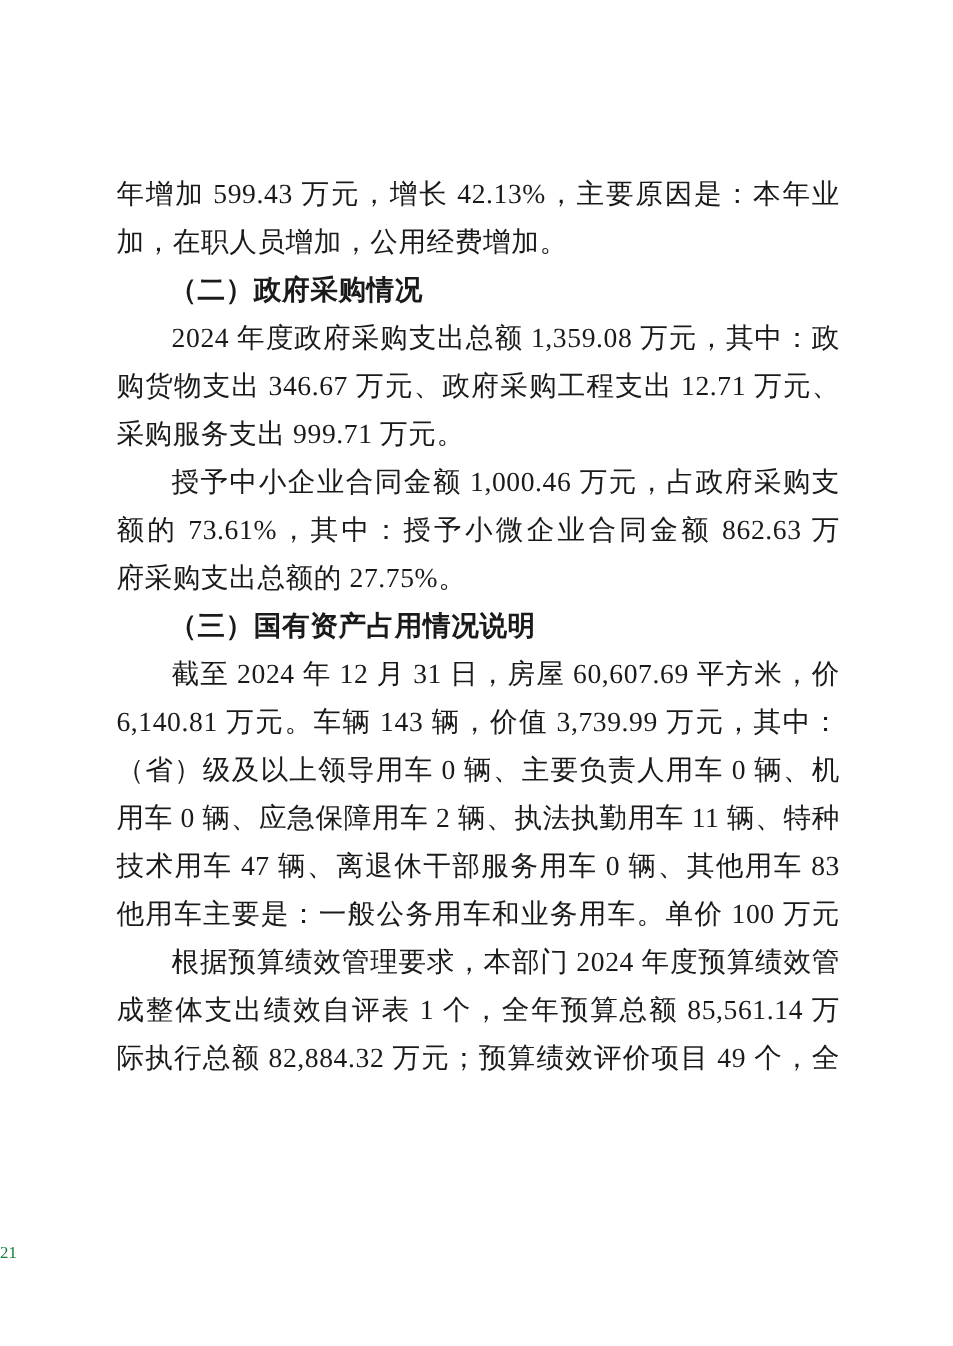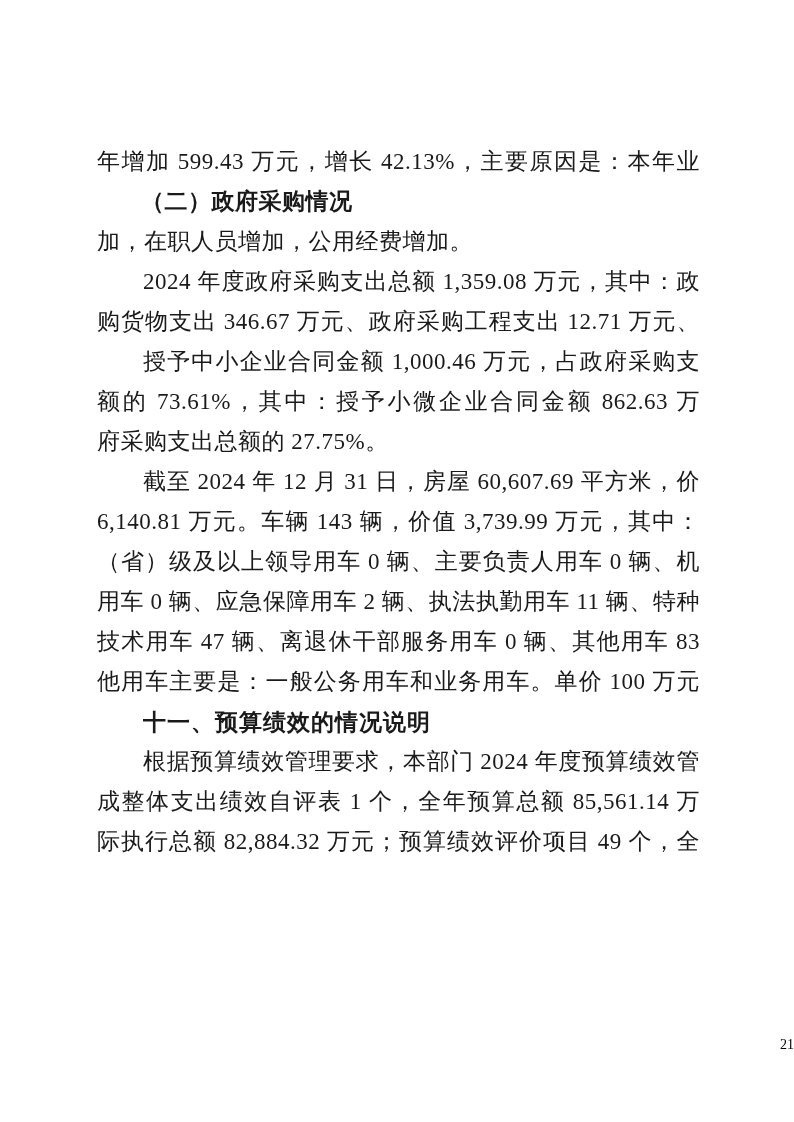--- a/index.html
+++ b/index.html
@@ -54,44 +54,45 @@
     font-weight: bold;
     text-indent: 46px;
     font-family: "Liberation Sans", sans-serif;
     letter-spacing: 1px;
   }
   .pageno {
     position: absolute;
     top: 1036px;
     left: 0;
     width: 100%;
-    text-align: right;
+    text-align: left;
     font-size: 14px;
     line-height: 18px;
-    color: #000000;
+    color: #15803d;
   }
 </style>
 </head>
 <body>
 
 <div class="page">
   <div class="content">
     <div class="ln jf">年增加 599.43 万元，增长 42.13%，主要原因是：本年业务量增</div>
+    <div class="ln pe">加，在职人员增加，公用经费增加。</div>
     <div class="ln hk">（二）政府采购情况</div>
-    <div class="ln pe">加，在职人员增加，公用经费增加。</div>
     <div class="ln jf ind">2024 年度政府采购支出总额 1,359.08 万元，其中：政府采</div>
     <div class="ln jf">购货物支出 346.67 万元、政府采购工程支出 12.71 万元、政府</div>
+    <div class="ln pe">采购服务支出 999.71 万元。</div>
     <div class="ln jf ind">授予中小企业合同金额 1,000.46 万元，占政府采购支出总</div>
     <div class="ln jf">额的 73.61%，其中：授予小微企业合同金额 862.63 万元，占政</div>
     <div class="ln pe">府采购支出总额的 27.75%。</div>
+    <div class="ln hk">（三）国有资产占用情况说明</div>
     <div class="ln jf ind">截至 2024 年 12 月 31 日，房屋 60,607.69 平方米，价值</div>
     <div class="ln jf">6,140.81 万元。车辆 143 辆，价值 3,739.99 万元，其中：副部</div>
     <div class="ln jf">（省）级及以上领导用车 0 辆、主要负责人用车 0 辆、机要通信</div>
     <div class="ln jf">用车 0 辆、应急保障用车 2 辆、执法执勤用车 11 辆、特种专业</div>
     <div class="ln jf">技术用车 47 辆、离退休干部服务用车 0 辆、其他用车 83 辆，其</div>
     <div class="ln jf">他用车主要是：一般公务用车和业务用车。单价 100 万元（含）</div>
-    <div class="ln hh">十一、预算绩效的情况说明</div>
     <div class="ln jf ind">根据预算绩效管理要求，本部门 2024 年度预算绩效管理形</div>
     <div class="ln jf">成整体支出绩效自评表 1 个，全年预算总额 85,561.14 万元，实</div>
     <div class="ln jf">际执行总额 82,884.32 万元；预算绩效评价项目 49 个，全年预</div>
   </div>
   <div class="pageno">21</div>
 </div>
 
 </body></html>

